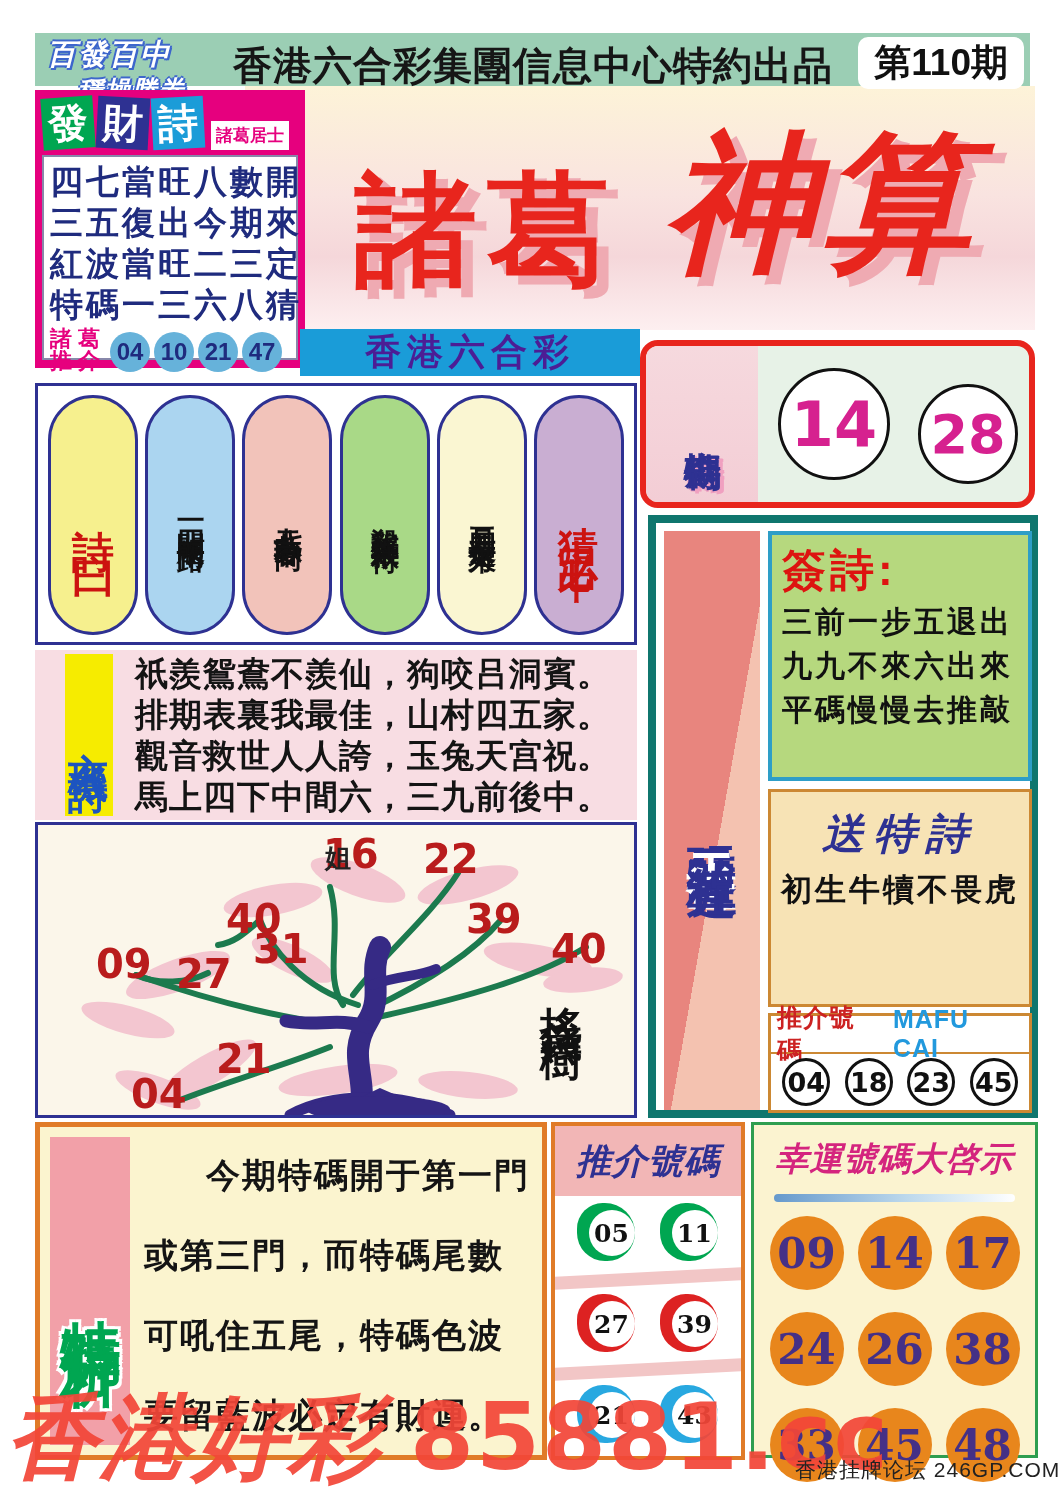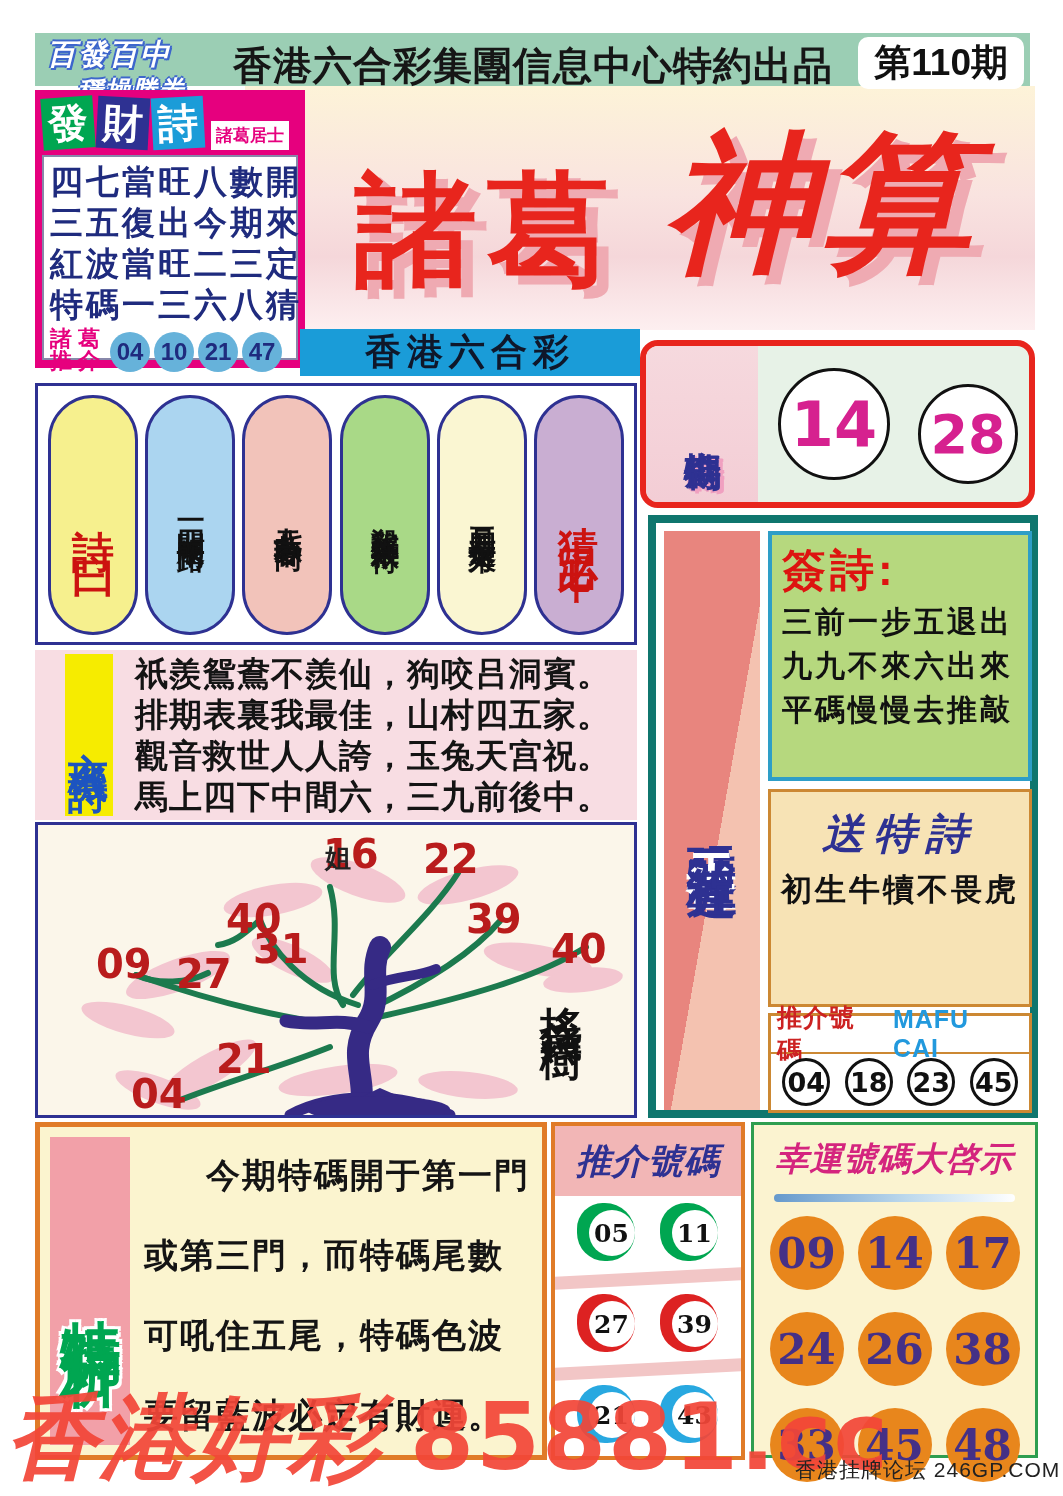--- a/index.html
+++ b/index.html
@@ -38,21 +38,21 @@
                margin-left:4px; margin-top:24px; white-space:nowrap; }
   .facai-body { background:#ffffff; border:2px solid #8888aa; margin-top:2px; height:205px; padding:4px 6px; }
   .fc-line { font-size:33px; font-weight:900; color:#1f2b7e; letter-spacing:3px; line-height:41px; white-space:nowrap; }
   .fc-rec { display:flex; align-items:flex-end; margin-top:3px; }
   .fc-rec-label { color:#e6007e; font-weight:900; font-size:22px; line-height:22px; margin-right:6px; }
   .fc-ball { width:40px; height:40px; border-radius:50%; background:#66b2da; color:#1f2b7e;
              font-size:24px; font-weight:900; display:flex; align-items:center; justify-content:center; margin-left:4px; }
 
   
   .banner { position:absolute; left:300px; top:329px; width:340px; height:47px; background:#1a9cd8;
-            display:flex; align-items:center; justify-content:center; color:#0f172a; font-size:36px;
+            display:flex; align-items:center; justify-content:center; color:#4c1d95; font-size:36px;
             font-weight:900; letter-spacing:6px; }
 
   
   .special { position:absolute; left:640px; top:340px; width:395px; height:168px; border:6px solid #e8251d;
              border-radius:18px; background:#e7f2e7; overflow:hidden; }
   .special-left { position:absolute; left:0; top:0; width:112px; height:100%;
                   background:linear-gradient(#f6d9de, #f3cdd5); display:flex; align-items:center; justify-content:center; }
   .special-label { font-size:37px; font-weight:900; color:#2e3192; letter-spacing:1px;
                    text-shadow:4px 3px 0 #f0a0c0; }
   .sp-circle { position:absolute; border-radius:50%; background:#fff; border:3px solid #111;

